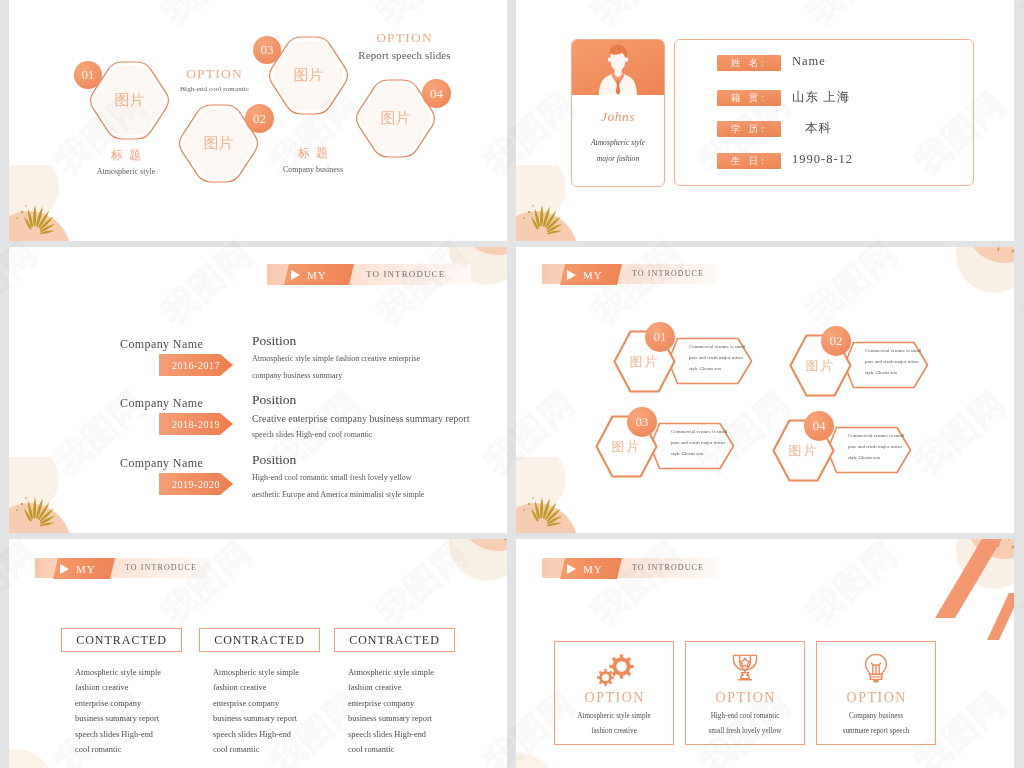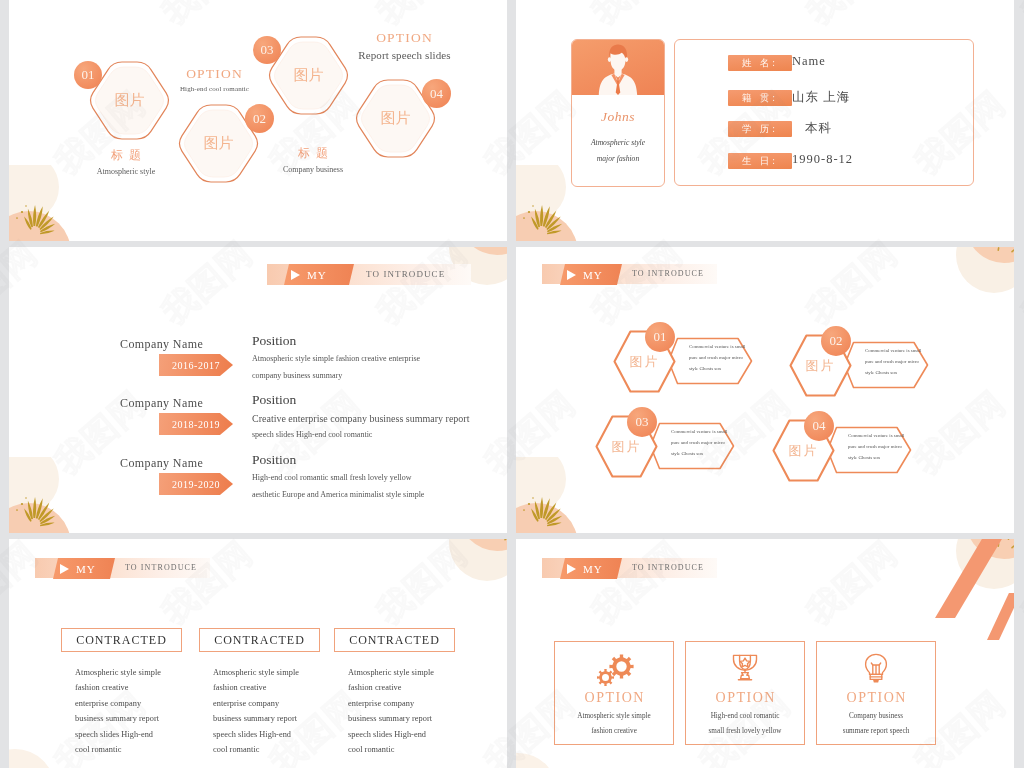--- a/index.html
+++ b/index.html
@@ -39,21 +39,21 @@
      background:radial-gradient(circle at 35% 28%,#f7a77c,#ef8152);
      color:#fdf2ea;display:flex;align-items:center;justify-content:center;
      font-family:"Liberation Serif",serif;}
 
   
   .card{position:absolute;border:1px solid #f3b092;border-radius:6px;background:#fff;}
   .idcard-top{position:absolute;left:0;top:0;right:0;height:64px;
      background:linear-gradient(160deg,#f59d6c,#ef8354);border-radius:5px 5px 0 0;}
   .infolabel{position:absolute;background:linear-gradient(175deg,#f59b70,#ee854f);
      color:#fff6f0;display:flex;align-items:center;justify-content:center;
-     letter-spacing:3px;margin-left:11px;}
+     letter-spacing:3px;}
   .infoval{position:absolute;color:#4b4b4b;}
 
   
   .banner{position:absolute;height:21px;
      background:linear-gradient(90deg,#f8caaf 0%,#fbdcc9 30%,#fdeee6 70%,#fefaf7 100%);}
   .banner-tag{position:absolute;top:0;height:21px;
      background:linear-gradient(90deg,#f79a6b,#ef8354);
      clip-path:polygon(5px 0,100% 0,calc(100% - 5px) 100%,0 100%);
      display:flex;align-items:center;}
   .banner-play{width:0;height:0;border-left:9px solid #fff;

